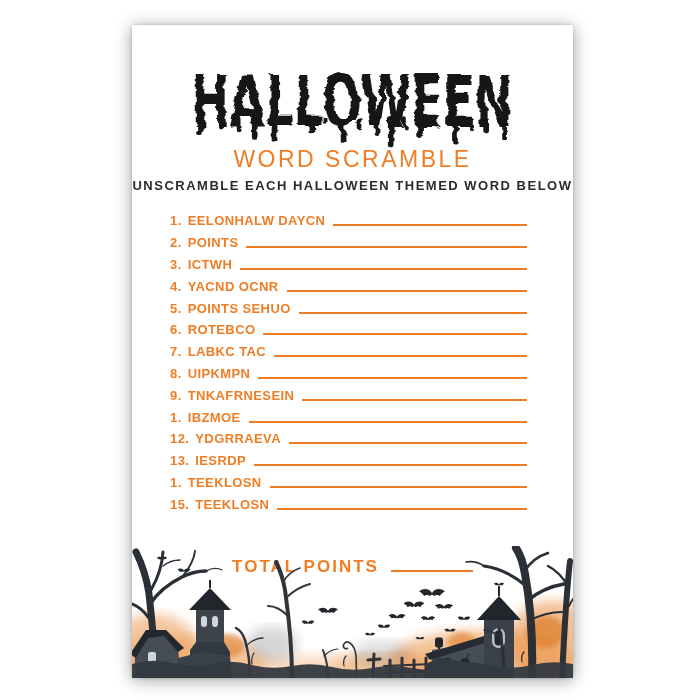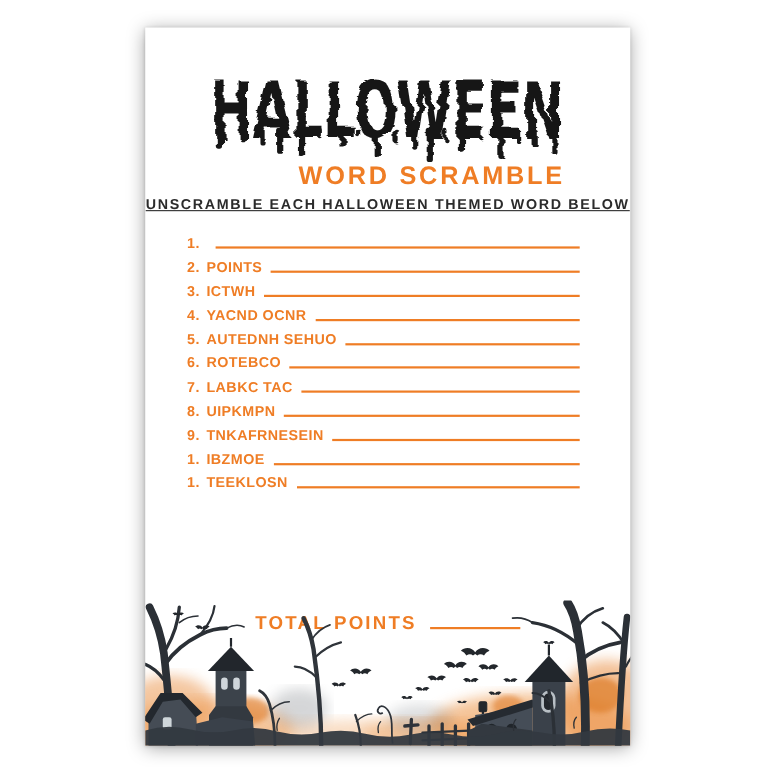--- a/index.html
+++ b/index.html
@@ -13,26 +13,26 @@
     background:#ffffff;
     box-shadow:0 2px 16px rgba(0,0,0,.38), 0 0 3px rgba(0,0,0,.18);
   }
   .title-svg{
     position:absolute;left:50px;top:25px;width:340px;height:105px;
     color:var(--ink,#161616);overflow:visible;
   }
   .subtitle{
     position:absolute;left:0;top:121px;width:100%;
     text-align:center;color:var(--accent,#EF7D25);
-    font-size:23px;font-weight:bold;letter-spacing:2.5px;margin-left:40px;
+    font-size:23px;font-weight:normal;letter-spacing:2.5px;
   }
   .instruction{
     position:absolute;left:0;top:153px;width:100%;
     text-align:center;color:var(--text-dark,#2B2B2B);
-    font-size:13px;font-weight:bold;letter-spacing:1.5px;text-decoration:underline;
+    font-size:13px;font-weight:bold;letter-spacing:1.5px;
   }
   .list{
     position:absolute;left:38px;top:185px;width:357px;
   }
   .row{
     height:21.8px;display:flex;align-items:center;
     color:var(--accent,#EF7D25);font-size:13px;font-weight:bold;letter-spacing:.4px;
     white-space:nowrap;
   }
   .num{margin-right:6px;}
@@ -89,40 +89,41 @@
       </g>
     </g>
   </svg>
 
   <div class="subtitle">WORD SCRAMBLE</div>
   <div class="instruction">UNSCRAMBLE EACH HALLOWEEN THEMED WORD BELOW</div>
 
   <div class="list" id="list">
       <div class="row">
     <span class="num">1.</span>
+    <span class="word">EELONHALW DAYCN</span>
     <span class="blank"></span>
   </div>
       <div class="row">
     <span class="num">2.</span>
     <span class="word">POINTS</span>
     <span class="blank"></span>
   </div>
       <div class="row">
     <span class="num">3.</span>
     <span class="word">ICTWH</span>
     <span class="blank"></span>
   </div>
       <div class="row">
     <span class="num">4.</span>
     <span class="word">YACND OCNR</span>
     <span class="blank"></span>
   </div>
       <div class="row">
     <span class="num">5.</span>
-    <span class="word">AUTEDNH SEHUO</span>
+    <span class="word">POINTS SEHUO</span>
     <span class="blank"></span>
   </div>
       <div class="row">
     <span class="num">6.</span>
     <span class="word">ROTEBCO</span>
     <span class="blank"></span>
   </div>
       <div class="row">
     <span class="num">7.</span>
     <span class="word">LABKC TAC</span>
@@ -137,21 +138,36 @@
     <span class="num">9.</span>
     <span class="word">TNKAFRNESEIN</span>
     <span class="blank"></span>
   </div>
       <div class="row">
     <span class="num">1.</span>
     <span class="word">IBZMOE</span>
     <span class="blank"></span>
   </div>
       <div class="row">
+    <span class="num">12.</span>
+    <span class="word">YDGRRAEVA</span>
+    <span class="blank"></span>
+  </div>
+      <div class="row">
+    <span class="num">13.</span>
+    <span class="word">IESRDP</span>
+    <span class="blank"></span>
+  </div>
+      <div class="row">
     <span class="num">1.</span>
+    <span class="word">TEEKLOSN</span>
+    <span class="blank"></span>
+  </div>
+      <div class="row">
+    <span class="num">15.</span>
     <span class="word">TEEKLOSN</span>
     <span class="blank"></span>
   </div>
     </div>
 
   <div class="total">
     <span>TOTAL POINTS</span><span class="tp-blank"></span>
   </div>
 
   <svg class="art" viewBox="0 0 441 132" aria-hidden="true">

